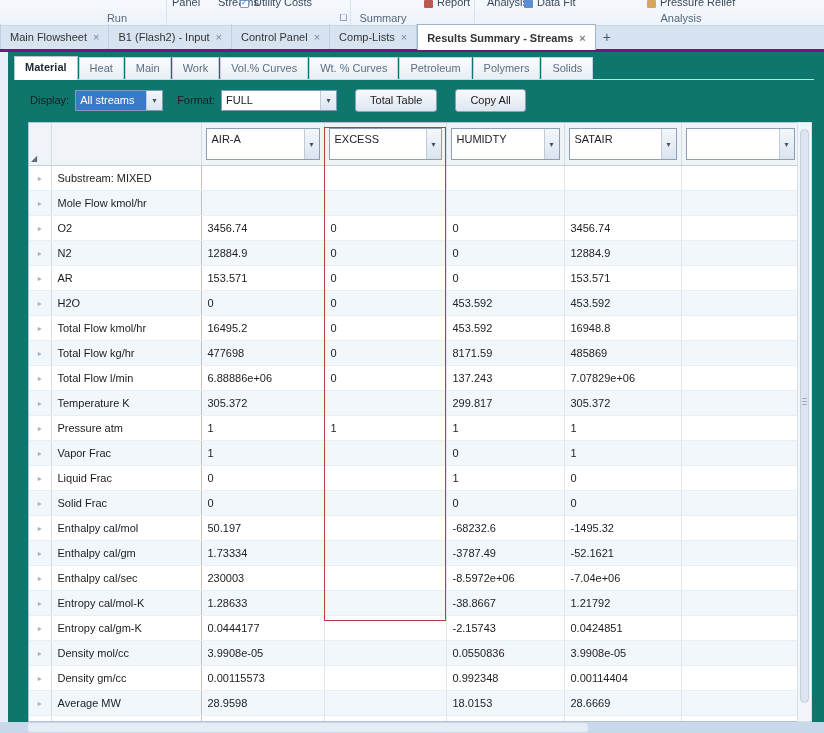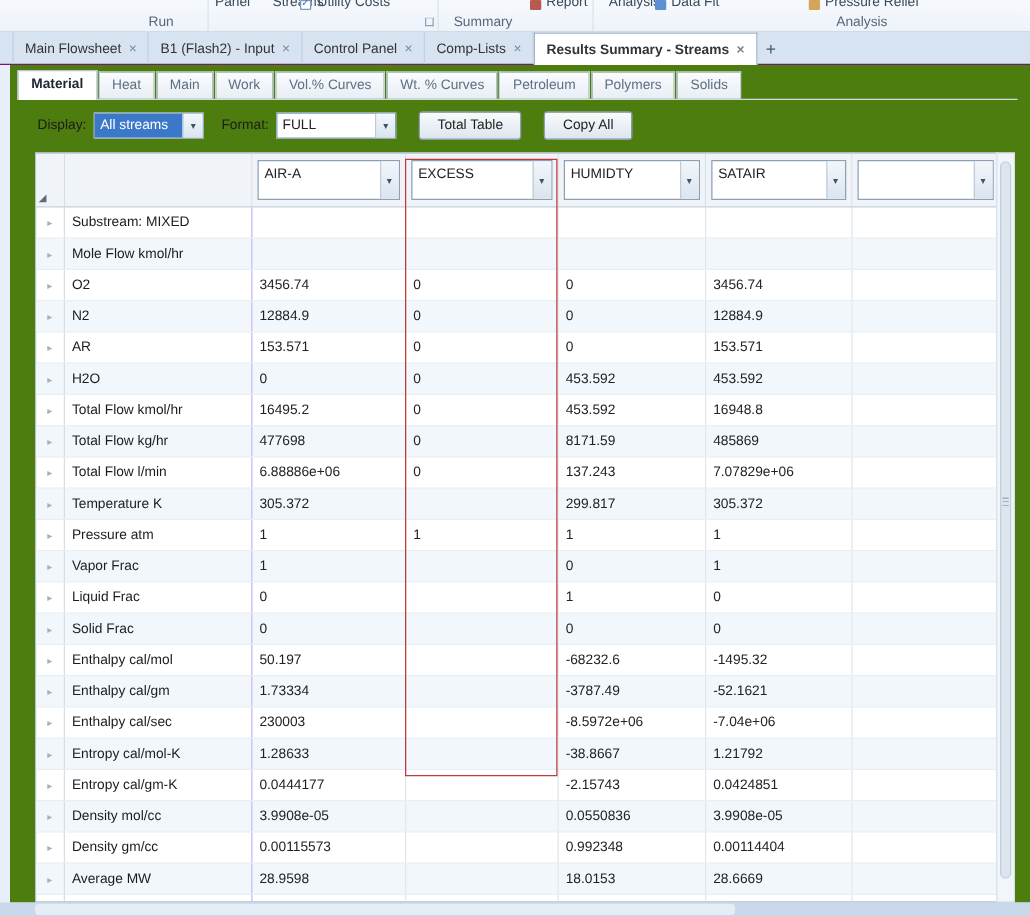--- a/index.html
+++ b/index.html
@@ -4,63 +4,63 @@
 <style>
   * { box-sizing: border-box; margin: 0; padding: 0; }
   html, body { width: 824px; height: 733px; overflow: hidden; }
   body { font-family: "Liberation Sans", sans-serif; font-size: 11px; color: #222; background: #e9eff8; }
   #app { position: relative; width: 824px; height: 733px; overflow: hidden; }
 
   
   .ribbon { position: absolute; top: 0; left: 0; width: 100%; height: 26px;
             background: linear-gradient(#f6f9fc, #eef3fa); border-bottom: 1px solid #c6d3e4; overflow: hidden; }
   .rb-item { position: absolute; top: -4px; height: 15px; color: #3a4a5a; white-space: nowrap; }
-  .rb-group { position: absolute; top: 12px; color: #56687c; text-align: right; }
+  .rb-group { position: absolute; top: 12px; color: #56687c; text-align: center; }
   .rb-sep { position: absolute; top: 0; width: 1px; height: 26px; background: #d9e2ee; }
   .rb-icon { position: absolute; top: 0; width: 9px; height: 8px; border-radius: 1px; }
   .rb-cb { border: 1px solid #7a9cc4; background: #fff; }
   .rb-cb::after { content: "\2713"; position: absolute; left: 0px; top: -3px; font-size: 8px; color: #3f76b8; }
   .rb-red { background: #b85a50; }
   .rb-blue { background: #5b8fd4; }
   .rb-org { background: #d4a65b; }
   .rb-launcher { position: absolute; width: 7px; height: 7px; border: 1px solid #90a2b6; border-top-color: #c6d3e4; }
 
   
   .tabstrip { position: absolute; top: 26px; left: 0; width: 100%; height: 26px; background: #d8e3f1;
-              border-bottom: 1px solid #701a75; display: flex; align-items: flex-start; padding-left: 10px; }
+              border-bottom: 3px solid #701a75; display: flex; align-items: flex-end; }
   .doctab { height: 25px; padding: 0 9px; color: #333; border-right: 1px solid #c2cfdf;
             display: flex; align-items: center; white-space: nowrap; }
   .doctab:first-child { border-left: 1px solid #c2cfdf; }
   .doctab .x { color: #7a8795; margin-left: 6px; font-size: 11px; }
   .doctab.active { background: #fff; height: 26px; margin-bottom: -1px; border: 1px solid #9fb3ca;
                    border-bottom: none; font-weight: bold; }
   .newtab { width: 22px; height: 25px; display: flex; align-items: center; justify-content: center;
             font-size: 14px; color: #44556a; }
 
   
-  .content { position: absolute; top: 52px; left: 8px; right: 0; bottom: 11px; background: #4d7c0f; }
+  .content { position: absolute; top: 52px; left: 8px; right: 0; bottom: 11px; background: #0f766e; }
 
   
   .formtabs { position: absolute; top: 4px; left: 6px; right: 10px; height: 24px;
               border-bottom: 1px solid #cfd9e4; display: flex; align-items: flex-end; }
   .formtab { height: 22px; line-height: 21px; padding: 0 10px; background: linear-gradient(#fafcfe, #e8eef5);
              border: 1px solid #c4d0dd; border-bottom: none; margin-right: 1px; color: #5d6f82; white-space: nowrap; }
   .formtab.active { background: #fff; color: #1c2733; height: 24px; margin-bottom: -1px;
                     border-color: #b5c2d1; font-weight: bold; }
 
   
   .controls { position: absolute; top: 36px; left: 22px; height: 24px; display: flex; align-items: center; }
   .ctl-label { margin-right: 6px; color: #1c1c1c; white-space: nowrap; }
   .combo { display: flex; align-items: stretch; border: 1px solid #7f9db9; background: #fff; height: 21px; justify-content: center; }
   .combo .val { flex: 1; padding: 3px 4px 0 4px; white-space: nowrap; overflow: hidden; }
   .combo .val.selected { background: #3c78c8; color: #fff; }
   .combo .arrow, .hcombo .arrow { width: 16px; border-left: 1px solid #c0ccd8;
        background: linear-gradient(#f3f7fb, #dbe4ee); color: #3f5368; font-size: 8px;
        display: flex; align-items: center; justify-content: center; }
-  .w88 { width: 88px; } .w100 { width: 96px; gap: 22px; }
+  .w88 { width: 88px; } .w100 { width: 116px; gap: 22px; }
   .gap12 { margin-left: 14px; }
   .btn { height: 23px; padding: 0 14px; border: 1px solid #8da0b5; border-radius: 3px;
          background: linear-gradient(#f9fbfd, #dde5ee); color: #1c1c1c; display: flex;
          align-items: center; margin-left: 18px; white-space: nowrap; }
 
   
   .grid-wrap { position: absolute; top: 70px; left: 20px; width: 770px; height: 600px;
                overflow: hidden; border: 1px solid #b4c1d2; background: #fff; }
   table.grid { border-collapse: collapse; table-layout: fixed; width: 770px; }
   .grid th, .grid td { border-right: 1px solid #dfe6ec; border-bottom: 1px solid #e8eef3;

